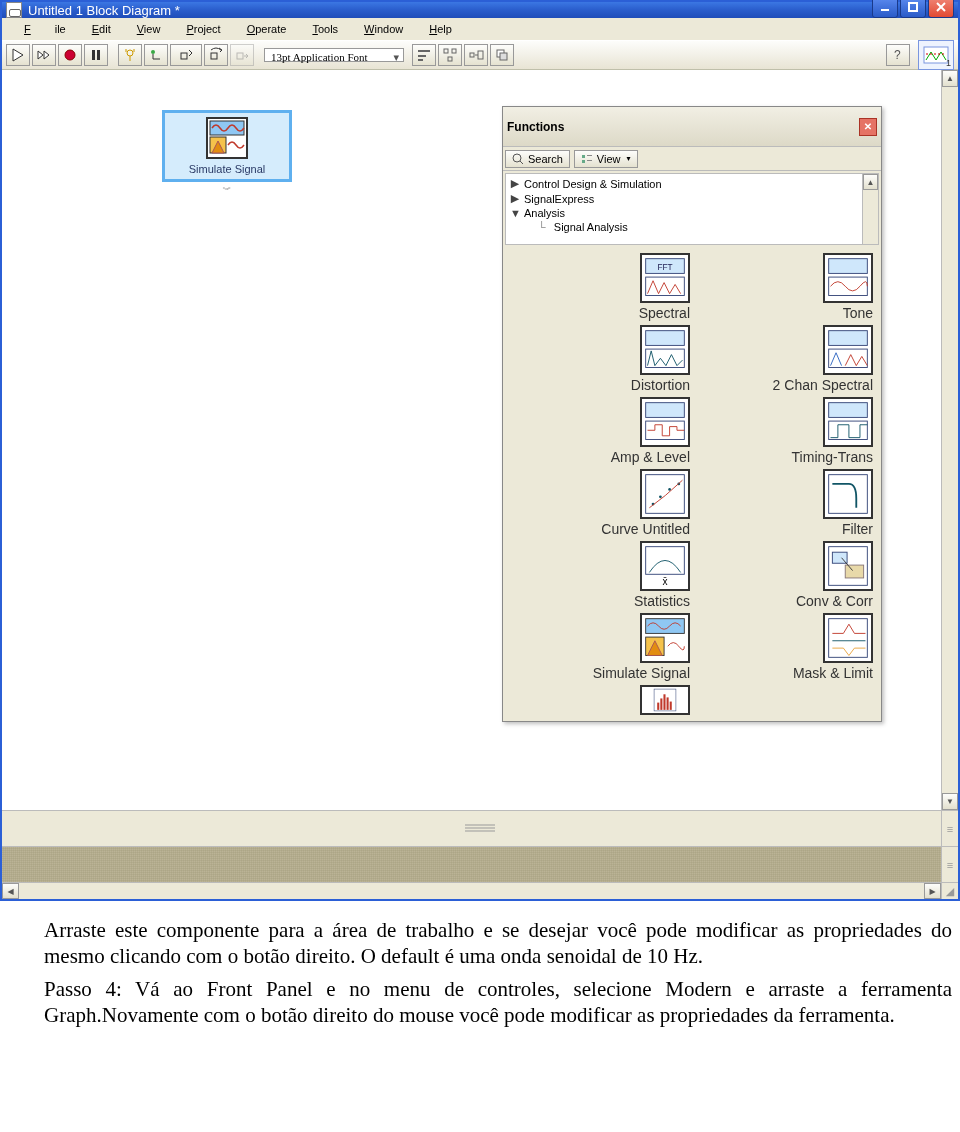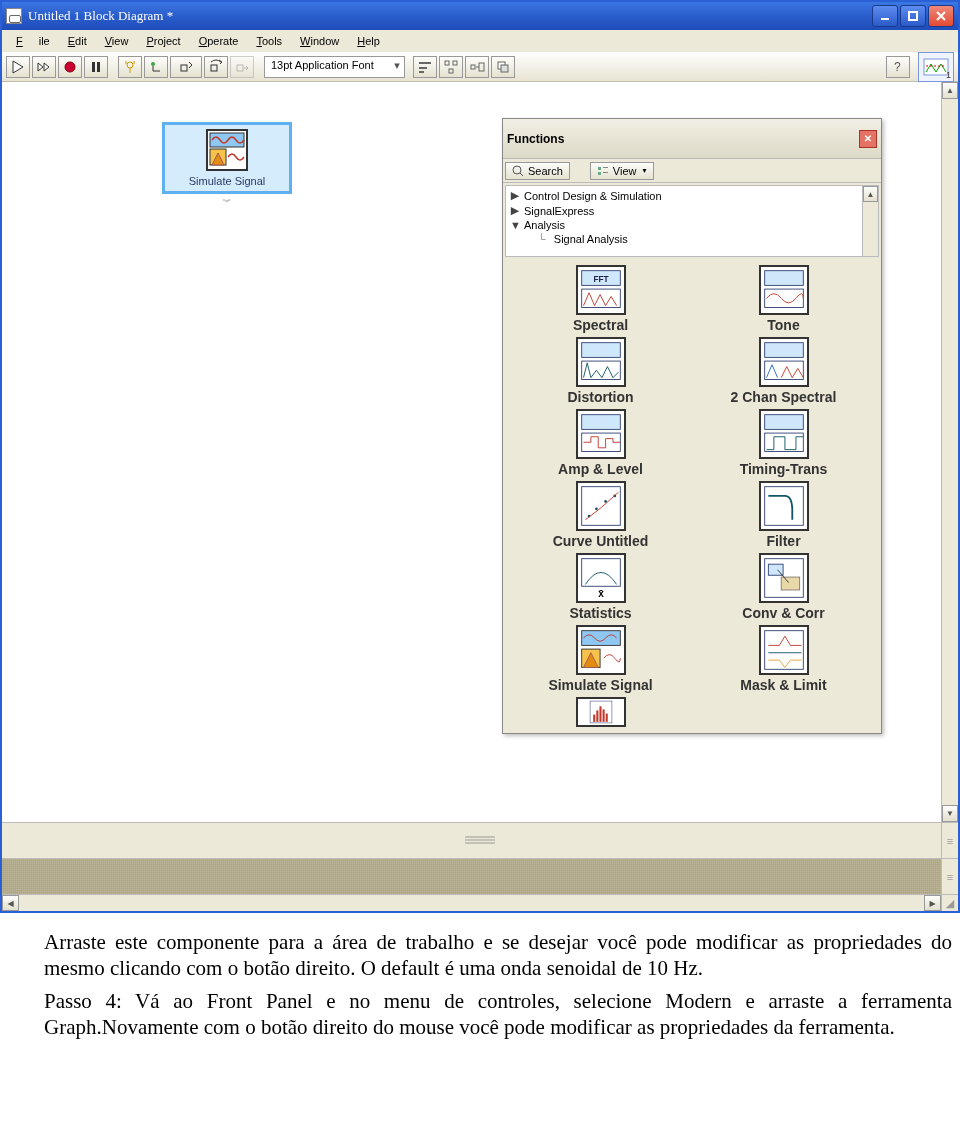--- a/index.html
+++ b/index.html
@@ -1,33 +1,33 @@
 <!DOCTYPE html>
 <html><head>
 <meta charset="utf-8">
 <style>
 * { margin:0; padding:0; box-sizing:border-box; }
 body { font-family: Tahoma, Arial, sans-serif; font-size:11px; background:#fff; width:960px; }
 .appwin { border:2px solid #2b5fd6; background:#ece9d8; position:relative; }
-.titlebar { height:28px; background:linear-gradient(to bottom,#3b77e3 0%,#2a5dcc 50%,#1f4db9 100%); display:flex; align-items:center; padding:0 4px; color:#fff; font-size:13px;font-family:Liberation Serif, serif; }
+.titlebar { height:16px; background:linear-gradient(to bottom,#3b77e3 0%,#2a5dcc 50%,#1f4db9 100%); display:flex; align-items:flex-end; padding:0 4px; color:#fff; font-size:13px; }
 .titlebar-icon { width:16px;height:16px;margin-right:6px;display:inline-block;background:#fff;border:1px solid #888; position:relative;}
 .titlebar-icon::after{content:"";position:absolute;left:2px;top:6px;width:10px;height:6px;border:1.5px solid #666;border-radius:2px;}
 .titlebar-title{flex:1;}
 .winbtns{display:flex;gap:2px;}
 .winbtn{width:26px;height:22px;background:linear-gradient(#5d8cf1,#2a5bc8);border:1px solid #1a3a8a;border-radius:3px;display:flex;align-items:center;justify-content:center;color:#fff;font-weight:bold;font-size:10px;}
 .winbtn.close{background:linear-gradient(#f08879,#e24a33);}
 .winbtn svg{width:12px;height:12px;stroke:#fff;stroke-width:2;fill:none;}
 .menubar{height:22px;display:flex;align-items:center;padding:0 6px;gap:2px;background:#ece9d8;}
-.menubar span{padding:2px 8px;cursor:default;}
+.menubar span{padding:2px 8px;cursor:default;margin-left:8px;}
 .menubar span u{text-decoration:underline;}
 .toolbar{height:30px;background:linear-gradient(#fdfdfb,#e8e4d4);border-top:1px solid #fff;border-bottom:1px solid #bfbfaa;display:flex;align-items:center;padding:0 4px;gap:2px;}
 .tbtn{width:24px;height:22px;border:1px solid #999;background:linear-gradient(#fdfdfb,#e5e2d0);display:flex;align-items:center;justify-content:center;}
 .tbtn.w{width:32px;}
 .tbtn svg{width:16px;height:16px;}
-.fontbox{height:22px;border:1px solid #999;background:#fff;padding:2px 30px 2px 6px;font-size:11px;position:relative;min-width:140px;}
+.fontbox{height:14px;border:1px solid #999;background:#fff;padding:2px 30px 2px 6px;font-size:11px;position:relative;min-width:140px;font-family:Liberation Serif, serif;}
 .fontbox::after{content:"▾";position:absolute;right:4px;top:2px;color:#555;}
 .toolbar .spacer{flex:1;}
 .corner-ico{width:36px;height:30px;border:1px solid #7a96df;background:#eef3fe;margin-left:6px;display:flex;flex-direction:column;align-items:center;justify-content:center;position:relative;}
 .corner-ico .num{position:absolute;bottom:1px;right:2px;font-size:9px;color:#333;}
 .canvas-area{position:relative;height:740px;background:#fff;}
 .vscroll{position:absolute;right:0;top:0;width:17px;height:100%;background:#ece9d8;border-left:1px solid #bbb;}
 .vscroll .arrow{height:17px;border:1px solid #999;background:linear-gradient(#fdfdfb,#e3e0ce);display:flex;align-items:center;justify-content:center;font-size:8px;color:#555;}
 .vscroll .arrow.top{position:absolute;top:0;left:0;right:0;}
 .vscroll .arrow.bot{position:absolute;bottom:0;left:0;right:0;}
 .hscroll{height:17px;background:#ece9d8;border-top:1px solid #bbb;position:relative;display:flex;}
@@ -42,30 +42,30 @@
 .simblock .ico{width:42px;height:42px;border:2px solid #333;background:#fff;display:flex;align-items:center;justify-content:center;position:relative;margin-bottom:2px;}
 .simblock .label{font-size:11px;color:#2a3a66;margin-top:2px;}
 .simblock .label2{display:block;text-align:center;color:#7a7a7a;font-size:9px;margin-top:2px;}
 .simsig-svg{width:38px;height:38px;}
 
 
 .palette{position:absolute;left:500px;top:36px;width:380px;background:#ece9d8;border:1px solid #888;box-shadow:2px 2px 4px rgba(0,0,0,.25);}
 .palette .ptitle{height:40px;background:linear-gradient(#f1efe4,#ddd9c7);display:flex;align-items:center;padding:0 4px;font-weight:bold;font-size:12px;border-bottom:1px solid #bbb;}
 .palette .ptitle .sp{flex:1;}
 .palette .ptitle .cls{width:18px;height:18px;background:#e57365;border:1px solid #aa3326;color:#fff;display:flex;align-items:center;justify-content:center;font-size:10px;}
-.palette .tabs{height:24px;display:flex;align-items:center;padding:2px;gap:20px;border-bottom:1px solid #bbb;}
+.palette .tabs{height:24px;display:flex;align-items:center;padding:2px;gap:4px;border-bottom:1px solid #bbb;}
 .palette .tab{border:1px solid #999;background:linear-gradient(#fdfdfb,#e5e2d0);padding:2px 6px;display:flex;align-items:center;gap:4px;font-size:11px;}
 .palette .tree{background:#fff;border:1px solid #bbb;margin:2px;height:72px;padding:2px;font-size:11px;position:relative;}
 .palette .tree .row{display:flex;align-items:center;gap:4px;padding:1px 2px;}
 .palette .tree .row .tw{width:10px;text-align:center;color:#444;}
 .palette .tree .row.ind2{padding-left:30px;}
 .palette .tree .vs{position:absolute;right:0;top:0;width:16px;height:100%;background:#ece9d8;border-left:1px solid #bbb;}
 .palette .tree .vs .ar{height:16px;border:1px solid #999;background:linear-gradient(#fdfdfb,#e3e0ce);display:flex;align-items:center;justify-content:center;font-size:8px;color:#555;}
 .palette .grid{padding:6px 8px;display:grid;grid-template-columns:1fr 1fr;gap:4px;}
-.palette .cell{display:flex;flex-direction:column;align-items:center;gap:2px;font-weight:bold;}
+.palette .cell{display:flex;flex-direction:column;align-items:flex-end;gap:2px;}
 .palette .cell .ico{width:50px;height:50px;border:2px solid #333;background:#fff;position:relative;}
 .palette .cell .lbl{font-size:14px;color:#333;text-align:center;white-space:nowrap;}
 .palette .grid-wrap{position:relative;}
 
 
 .ico-svg{width:100%;height:100%;}
 
 .doc-text{padding:16px 8px 8px 8px;font-family:"Times New Roman",serif;font-size:21px;line-height:1.25;text-align:justify;margin-left:36px;}
 .doc-text p{margin-bottom:6px;}
 </style>

